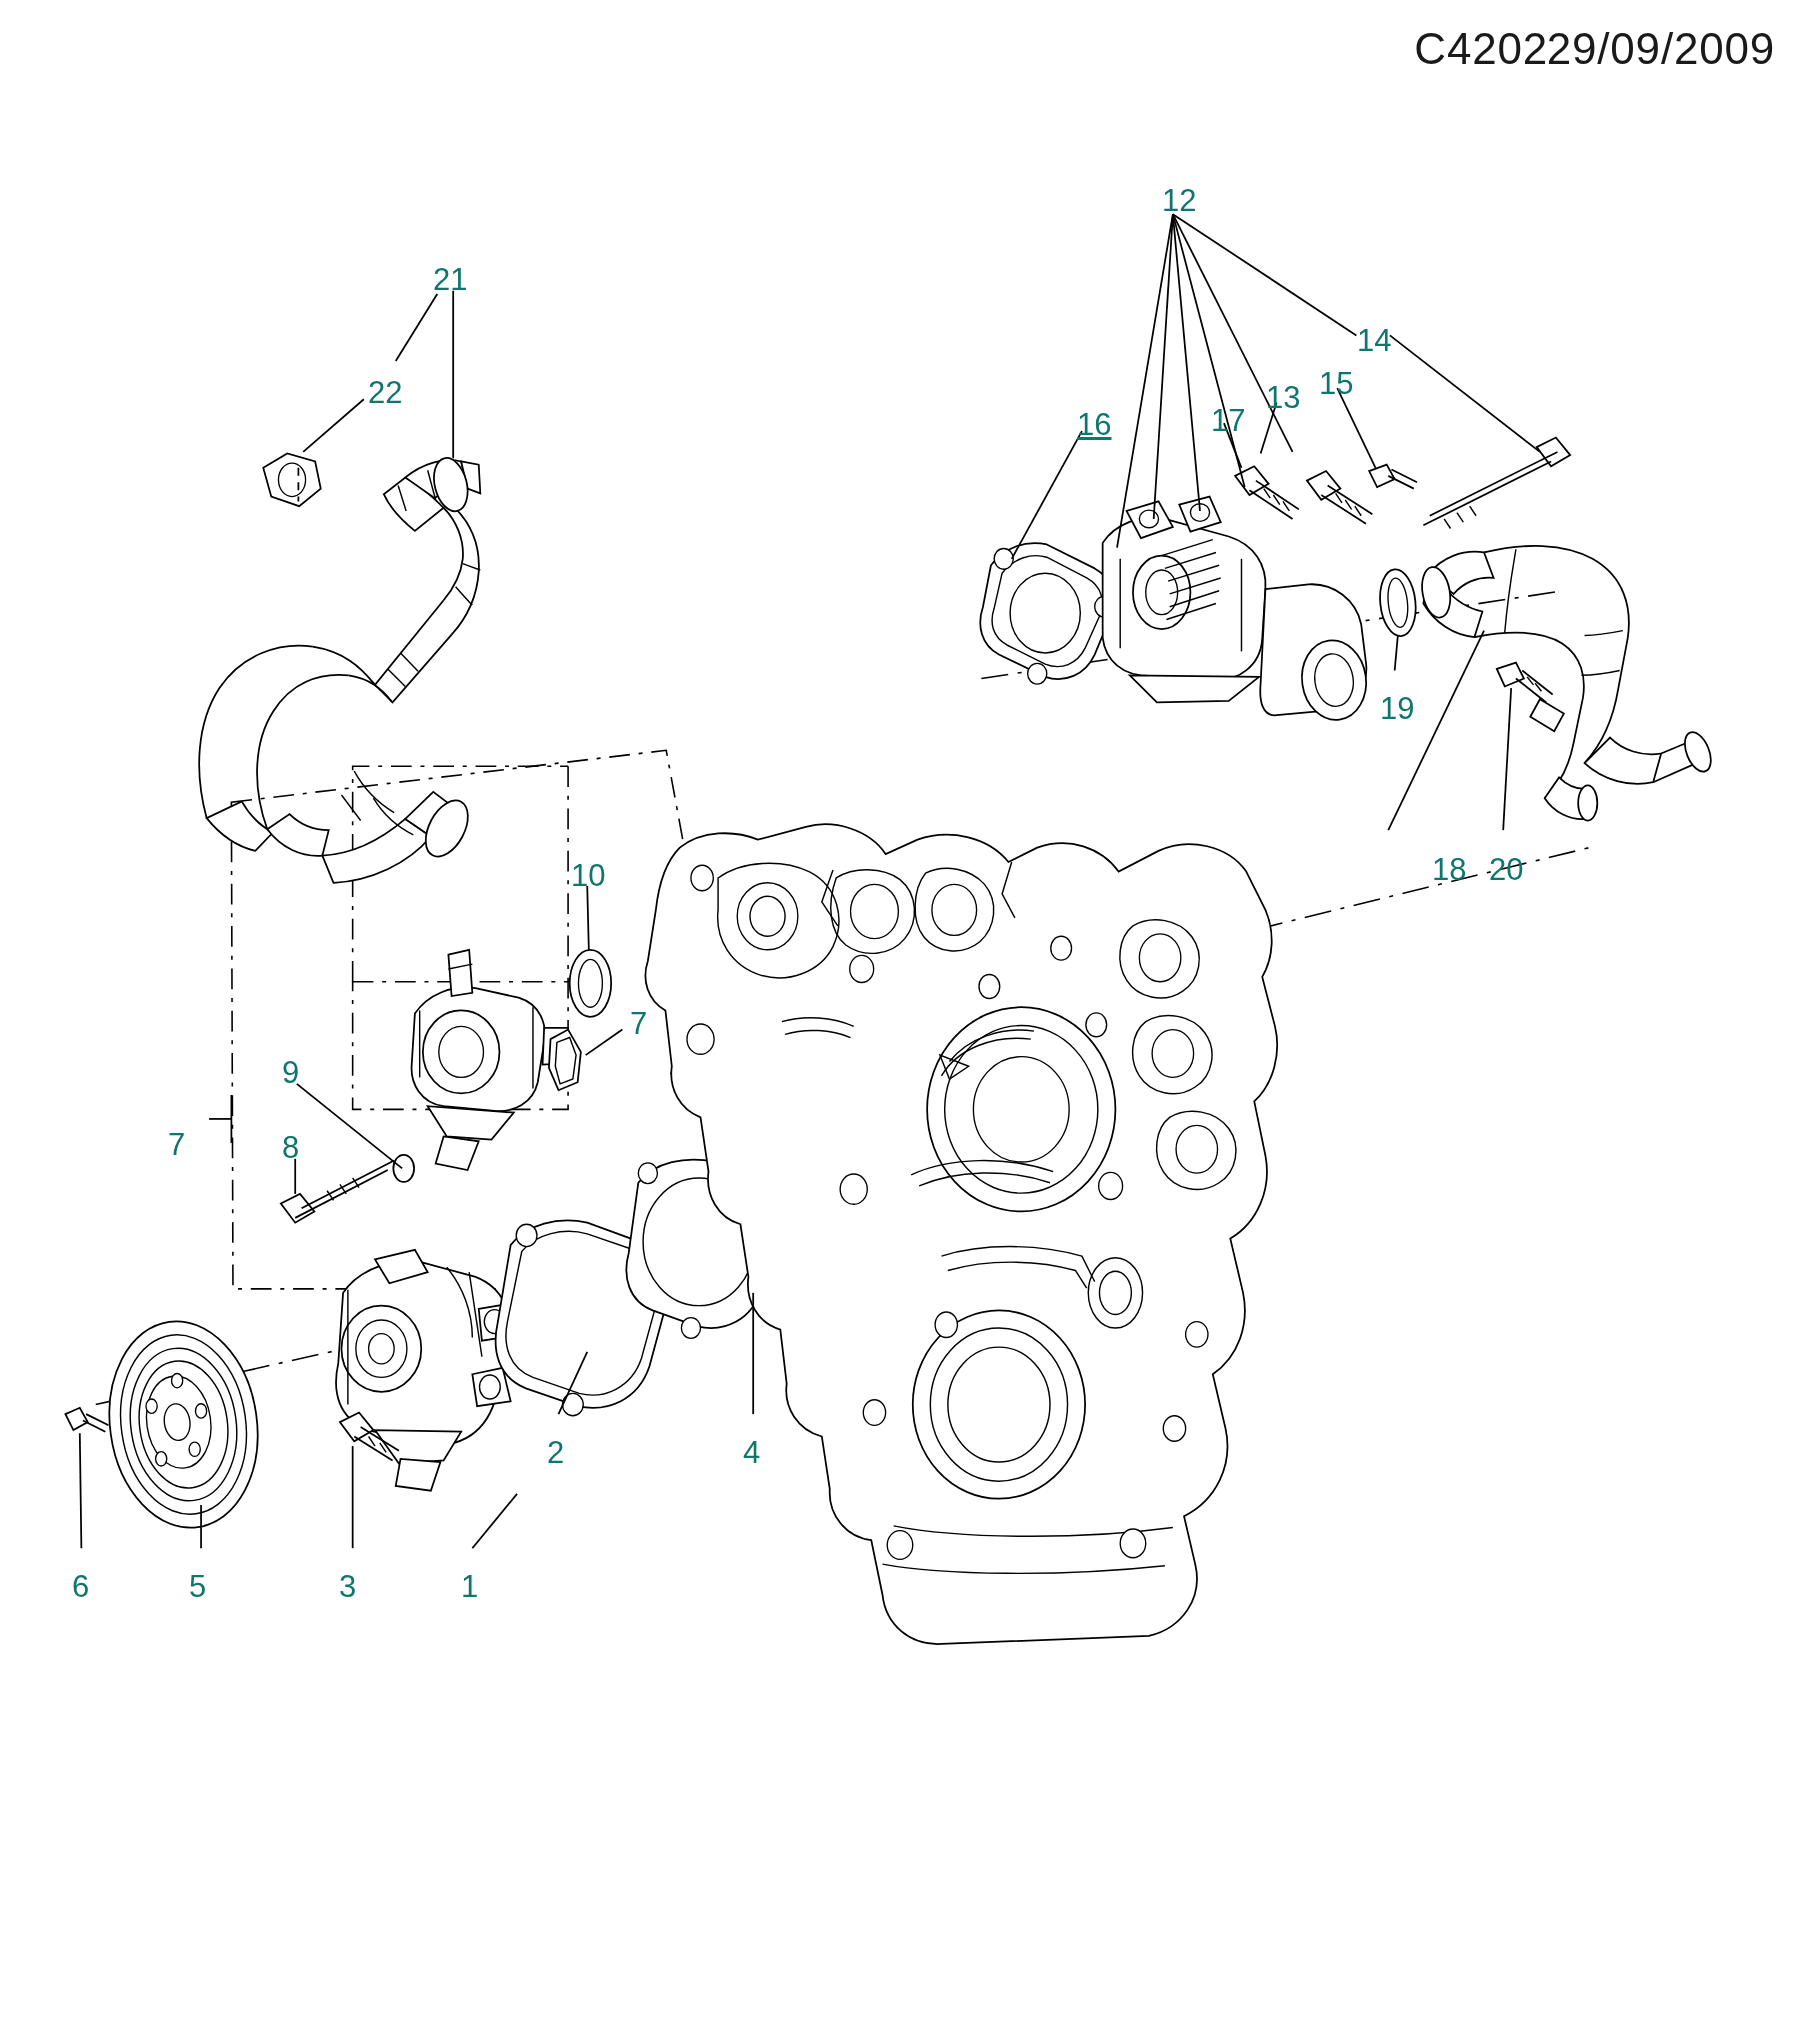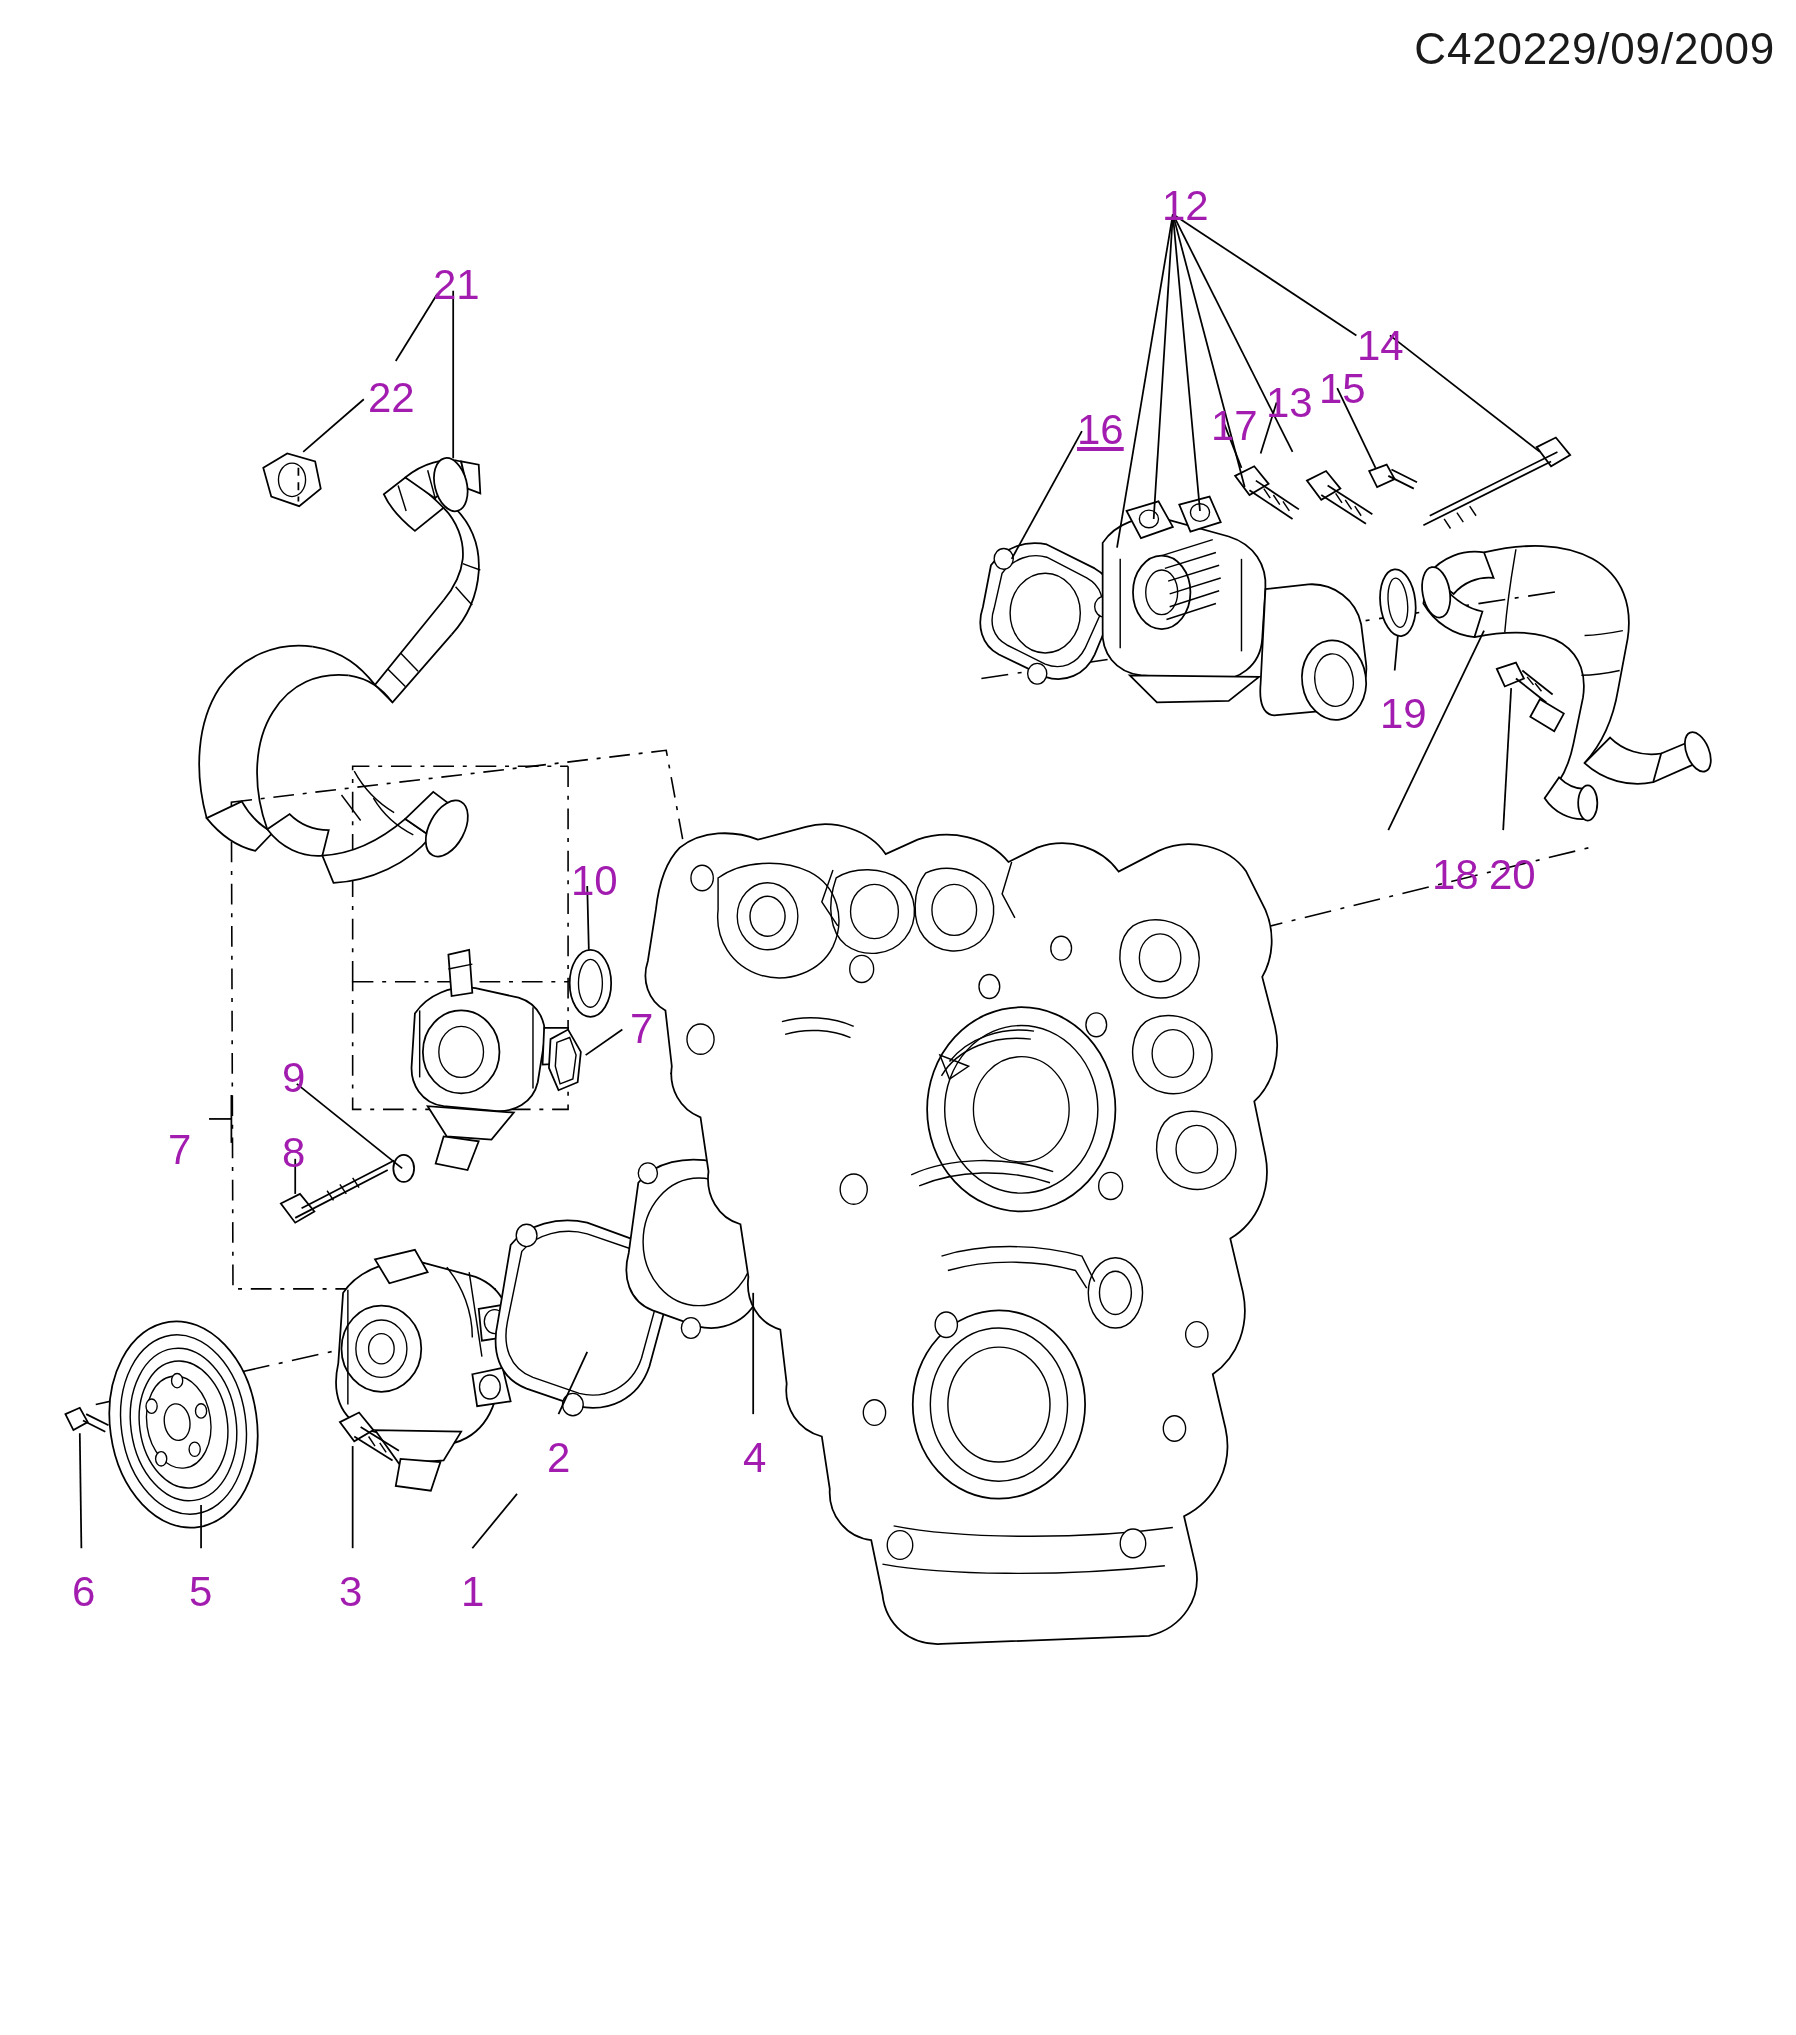--- a/index.html
+++ b/index.html
@@ -24,22 +24,22 @@
     font-size: 44px;
     letter-spacing: 0.8px;
     color: #1a1a1a;
     white-space: nowrap;
   }
   #hdr-code { right: 248px; }
   #hdr-date { right: 21px; }
 
   .callout {
     position: absolute;
-    font-size: 42px;
-    color: #a21caf;
+    font-size: 31px;
+    color: #0f766e;
     white-space: nowrap;
     line-height: 1;
   }
 
   svg.layer {
     position: absolute;
     left: 0;
     top: 0;
     width: 1796px;
     height: 2036px;

